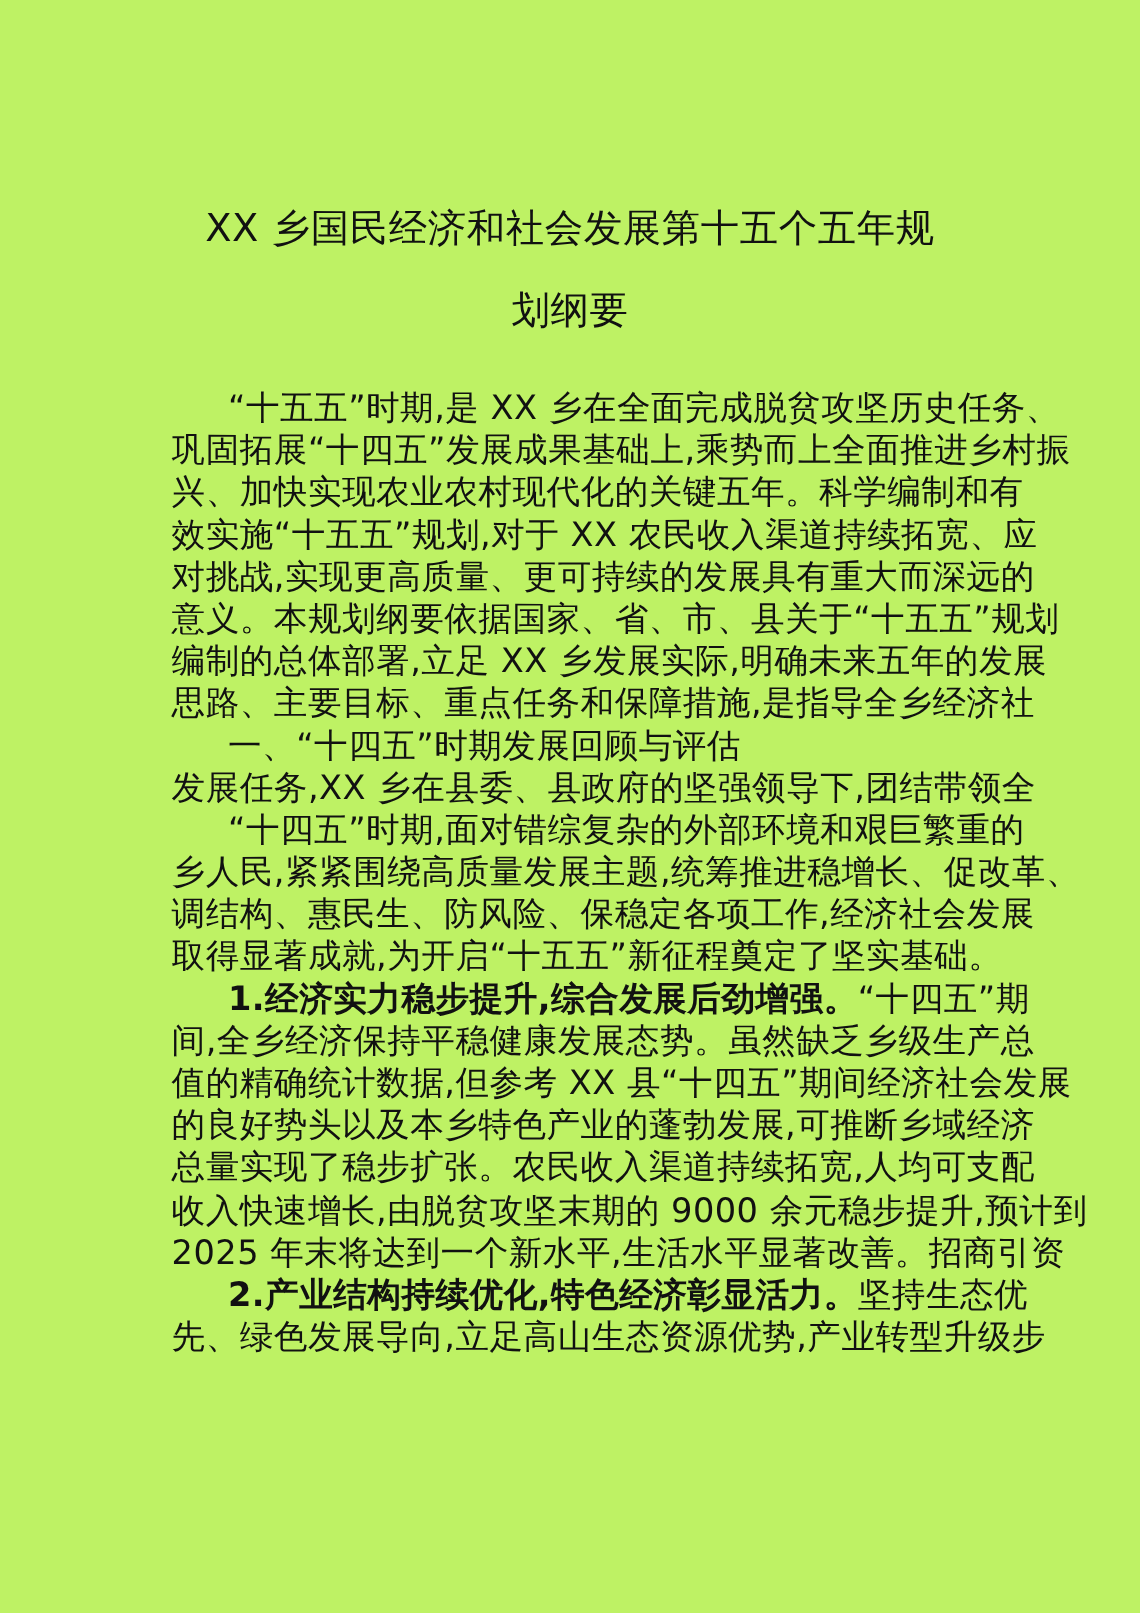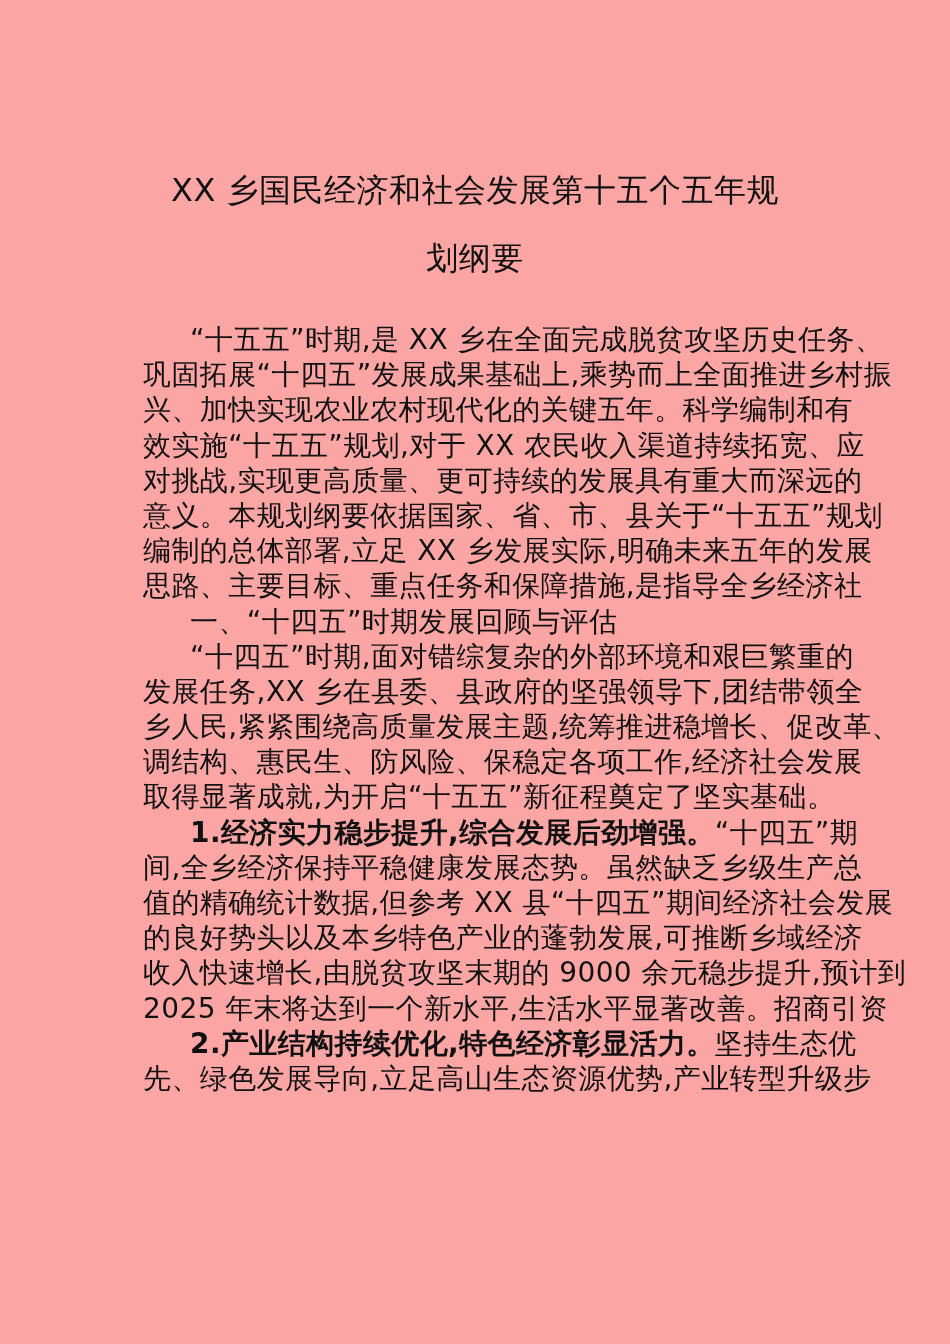--- a/index.html
+++ b/index.html
@@ -1,18 +1,18 @@
 <!DOCTYPE html>
 <html><head>
   <meta charset="utf-8">
   <style>
     html, body { margin: 0; padding: 0; background: #ffffff; }
     body { width: 950px; height: 1344px; position: relative; overflow: hidden;
       font-family: "DejaVu Serif", "Liberation Serif", serif; color: #111; }
-    .page { position: absolute; left: 0; top: 0; width: 950px; height: 1344px; background: #fca5a5; }
+    .page { position: absolute; left: 0; top: 0; width: 950px; height: 1344px; background: #bef264; }
     .title { position: absolute; left: 140px; width: 670px; text-align: center;
       font-size: 32px; line-height: 68px; top: 156px; letter-spacing: 0.5px;
       font-family: "DejaVu Sans", "Liberation Sans", sans-serif; font-weight: normal; }
     .body { position: absolute; left: 143px; top: 322px; width: 680px; }
     .line { display: block; font-size: 28px; line-height: 35.2px; height: 35.2px;
       white-space: nowrap; font-family: "DejaVu Sans", "Liberation Sans", sans-serif; letter-spacing: 0.4px; }
     .indent { padding-left: 47px; }
     .bold { font-weight: bold; }
     .h1 { font-family: "DejaVu Sans", "Liberation Sans", sans-serif; }
   </style>
@@ -33,33 +33,34 @@
       <span class="line">效实施“十五五”规划,对于 XX 农民收入渠道持续拓宽、应</span>
       <span class="line">对挑战,实现更高质量、更可持续的发展具有重大而深远的</span>
       <span class="line">意义。本规划纲要依据国家、省、市、县关于“十五五”规划</span>
       <span class="line">编制的总体部署,立足 XX 乡发展实际,明确未来五年的发展</span>
       <span class="line">思路、主要目标、重点任务和保障措施,是指导全乡经济社</span>
     </div>
 
     <span class="line indent h1">一、“十四五”时期发展回顾与评估</span>
 
     <div>
+      <span class="line">发展任务,XX 乡在县委、县政府的坚强领导下,团结带领全</span>
       <span class="line indent">“十四五”时期,面对错综复杂的外部环境和艰巨繁重的</span>
-      <span class="line">发展任务,XX 乡在县委、县政府的坚强领导下,团结带领全</span>
       <span class="line">乡人民,紧紧围绕高质量发展主题,统筹推进稳增长、促改革、</span>
       <span class="line">调结构、惠民生、防风险、保稳定各项工作,经济社会发展</span>
       <span class="line">取得显著成就,为开启“十五五”新征程奠定了坚实基础。</span>
     </div>
 
 
     <div>
       <span class="line indent"><span class="bold">1.经济实力稳步提升,综合发展后劲增强。</span><span>“十四五”期</span></span>
       <span class="line">间,全乡经济保持平稳健康发展态势。虽然缺乏乡级生产总</span>
       <span class="line">值的精确统计数据,但参考 XX 县“十四五”期间经济社会发展</span>
       <span class="line">的良好势头以及本乡特色产业的蓬勃发展,可推断乡域经济</span>
+      <span class="line">总量实现了稳步扩张。农民收入渠道持续拓宽,人均可支配</span>
       <span class="line">收入快速增长,由脱贫攻坚末期的 9000 余元稳步提升,预计到</span>
       <span class="line">2025 年末将达到一个新水平,生活水平显著改善。招商引资</span>
     </div>
 
     <div>
       <span class="line indent"><span class="bold">2.产业结构持续优化,特色经济彰显活力。</span><span>坚持生态优</span></span>
       <span class="line">先、绿色发展导向,立足高山生态资源优势,产业转型升级步</span>
     </div>
   </div>
 </div>

